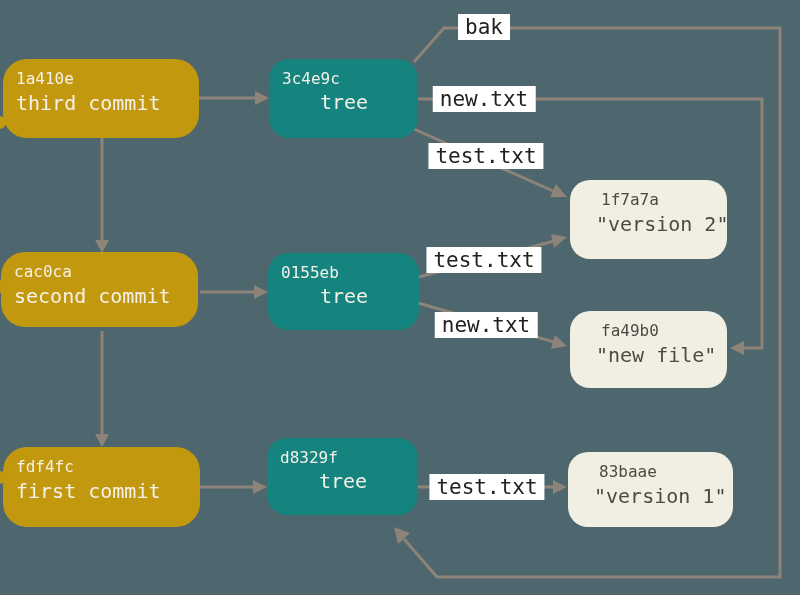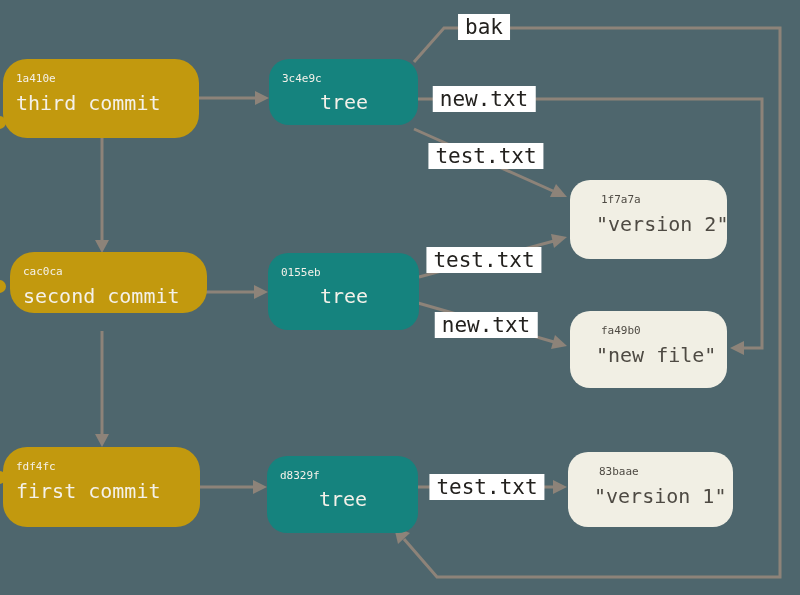--- a/index.html
+++ b/index.html
@@ -9,21 +9,21 @@
     background: #4e666d;
     overflow: hidden;
     font-family: "DejaVu Sans Mono", "Liberation Mono", monospace;
   }
   .edges-svg { position: absolute; left: 0; top: 0; z-index: 1; }
   .node {
     position: absolute; z-index: 2;
     box-sizing: border-box;
     padding: 10px 12px 8px 13px;
   }
-  .node .hash { font-size: 11px; line-height: 19px; }
+  .node .hash { font-size: 16px; line-height: 19px; }
   .node .name { font-size: 20px; line-height: 26px; white-space: pre; }
   .commit {
     background: #c2990e; color: #f4f1e9;
     border-radius: 24px;
   }
   .commit .name { margin-top: 2px; }
   .tree {
     background: #15837e; color: #f4f1e9;
     border-radius: 20px;
   }
@@ -94,38 +94,38 @@
   </svg>
 
   <div class="ref-stub" style="top:116px"></div>
   <div class="ref-stub" style="top:280px"></div>
   <div class="ref-stub" style="top:471px"></div>
 
   <div class="node commit" style="left:3px; top:59px; width:196px; height:79px">
     <div class="hash">1a410e</div>
     <div class="name">third commit</div>
   </div>
-  <div class="node commit" style="left:10px; top:252px; width:197px; height:61px">
+  <div class="node commit" style="left:1px; top:252px; width:197px; height:75px">
     <div class="hash">cac0ca</div>
     <div class="name">second commit</div>
   </div>
   <div class="node commit" style="left:3px; top:447px; width:197px; height:80px">
     <div class="hash">fdf4fc</div>
     <div class="name">first commit</div>
   </div>
 
-  <div class="node tree" style="left:269px; top:59px; width:149px; height:66px">
+  <div class="node tree" style="left:269px; top:59px; width:149px; height:79px">
     <div class="hash">3c4e9c</div>
     <div class="name">tree</div>
   </div>
   <div class="node tree" style="left:268px; top:253px; width:151px; height:77px">
     <div class="hash">0155eb</div>
     <div class="name">tree</div>
   </div>
-  <div class="node tree" style="left:267px; top:456px; width:151px; height:77px">
+  <div class="node tree" style="left:267px; top:438px; width:151px; height:77px">
     <div class="hash">d8329f</div>
     <div class="name">tree</div>
   </div>
 
   <div class="node blob" style="left:570px; top:180px; width:157px; height:79px">
     <div class="hash">1f7a7a</div>
     <div class="name">"version 2"</div>
   </div>
   <div class="node blob" style="left:570px; top:311px; width:157px; height:77px">
     <div class="hash">fa49b0</div>

